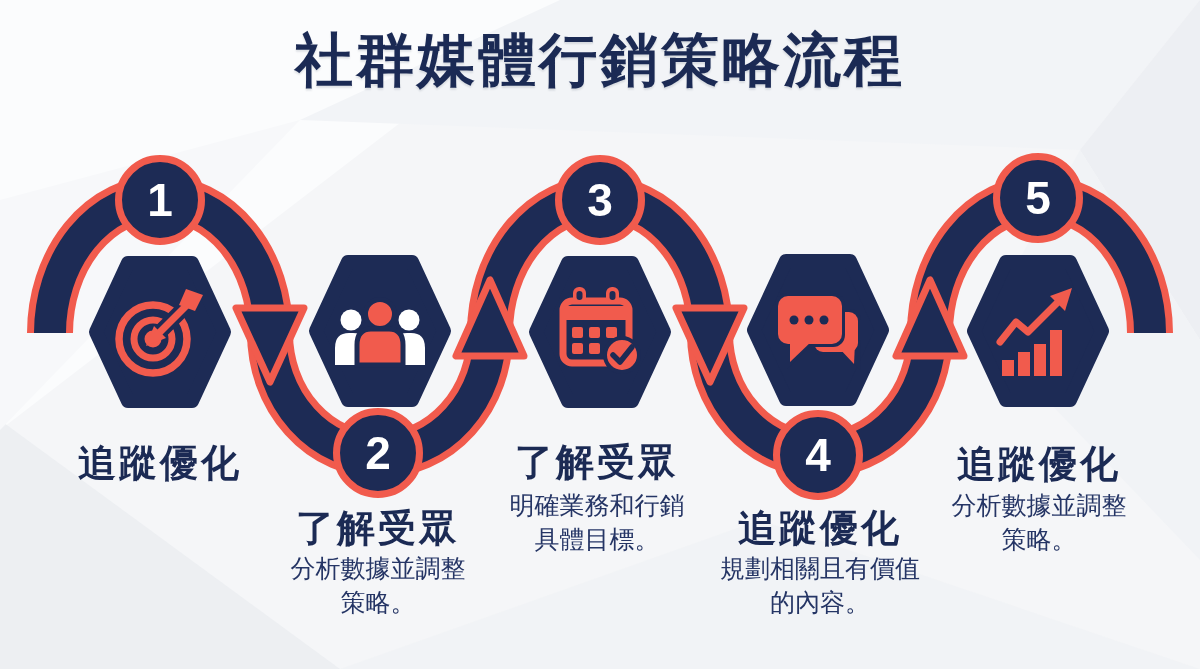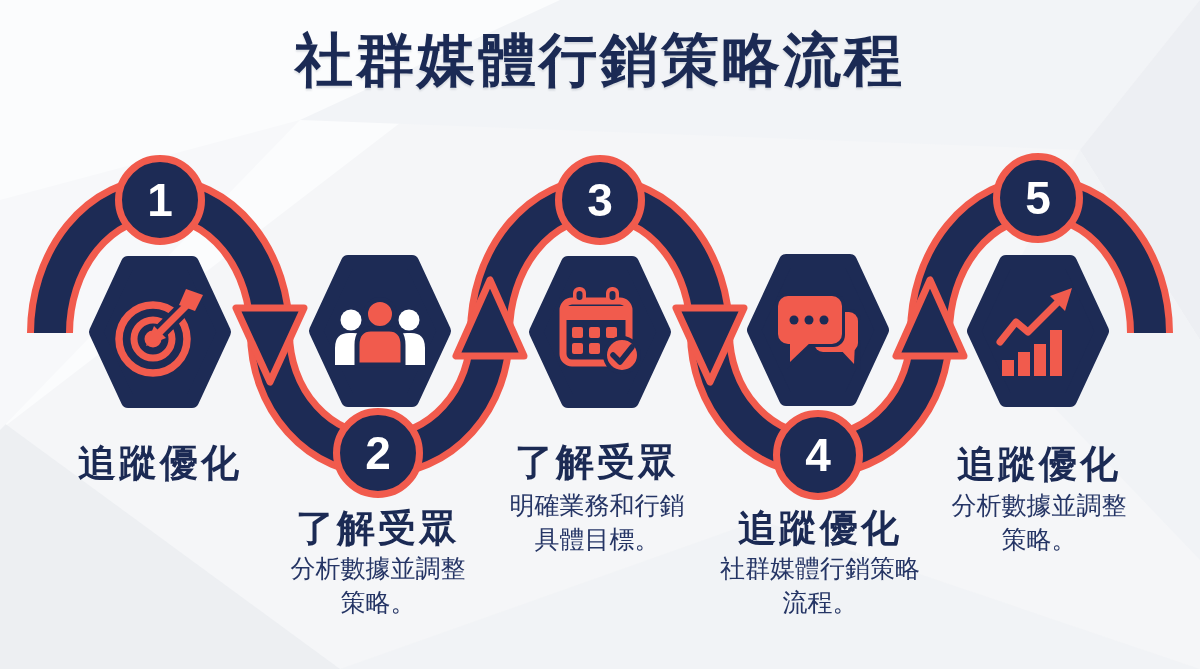--- a/index.html
+++ b/index.html
@@ -132,21 +132,21 @@
         <circle cx="-26" cy="-8" r="4.5" fill="#1d2b55"></circle>
         <circle cx="-11" cy="-8" r="4.5" fill="#1d2b55"></circle>
         <circle cx="4" cy="-8" r="4.5" fill="#1d2b55"></circle>
       </g>
     </svg>
   </div>
   <div class="num p4">
       <span>4</span>
     </div>
   <div class="stitle p4">追蹤優化</div>
-  <div class="sdesc p4">社群媒體行銷策略流程。</div>
+  <div class="sdesc p4">規劃相關且有價值的內容。</div>
 
   <div class="hex p5">
     <svg width="170" height="180" viewBox="-85 -90 170 180">
       <polygon points="64,0 32,-69 -32,-69 -64,0 -32,69 32,69" fill="#1d2b55" stroke="#1d2b55" stroke-width="14" stroke-linejoin="round"></polygon>
       <g transform="translate(0,3)">
         <rect x="-36" y="26" width="12" height="16" fill="#f15b4d"></rect>
         <rect x="-20" y="18" width="12" height="24" fill="#f15b4d"></rect>
         <rect x="-4" y="10" width="12" height="32" fill="#f15b4d"></rect>
         <rect x="12" y="-4" width="12" height="46" fill="#f15b4d"></rect>
         <polyline points="-38,8 -22,-12 -10,-2 20,-32" fill="none" stroke="#f15b4d" stroke-width="7" stroke-linecap="round" stroke-linejoin="round"></polyline>

